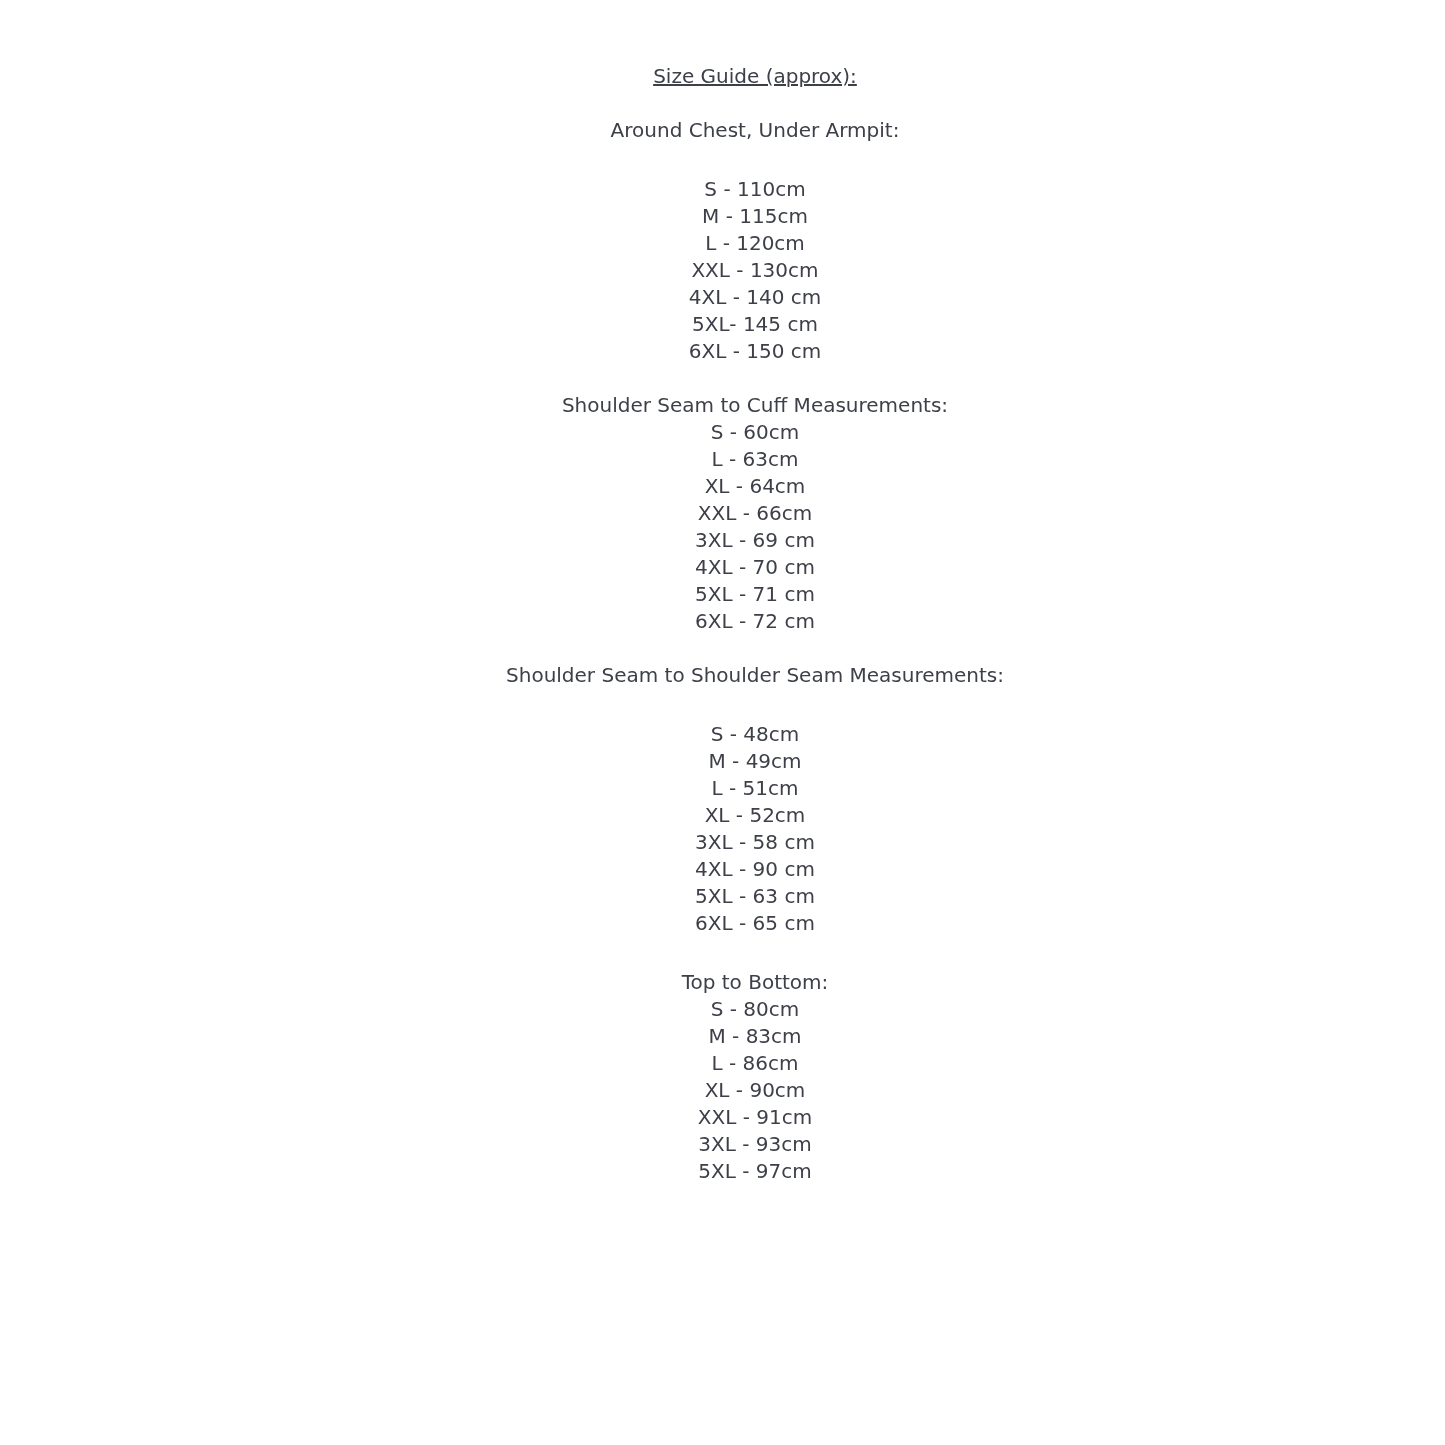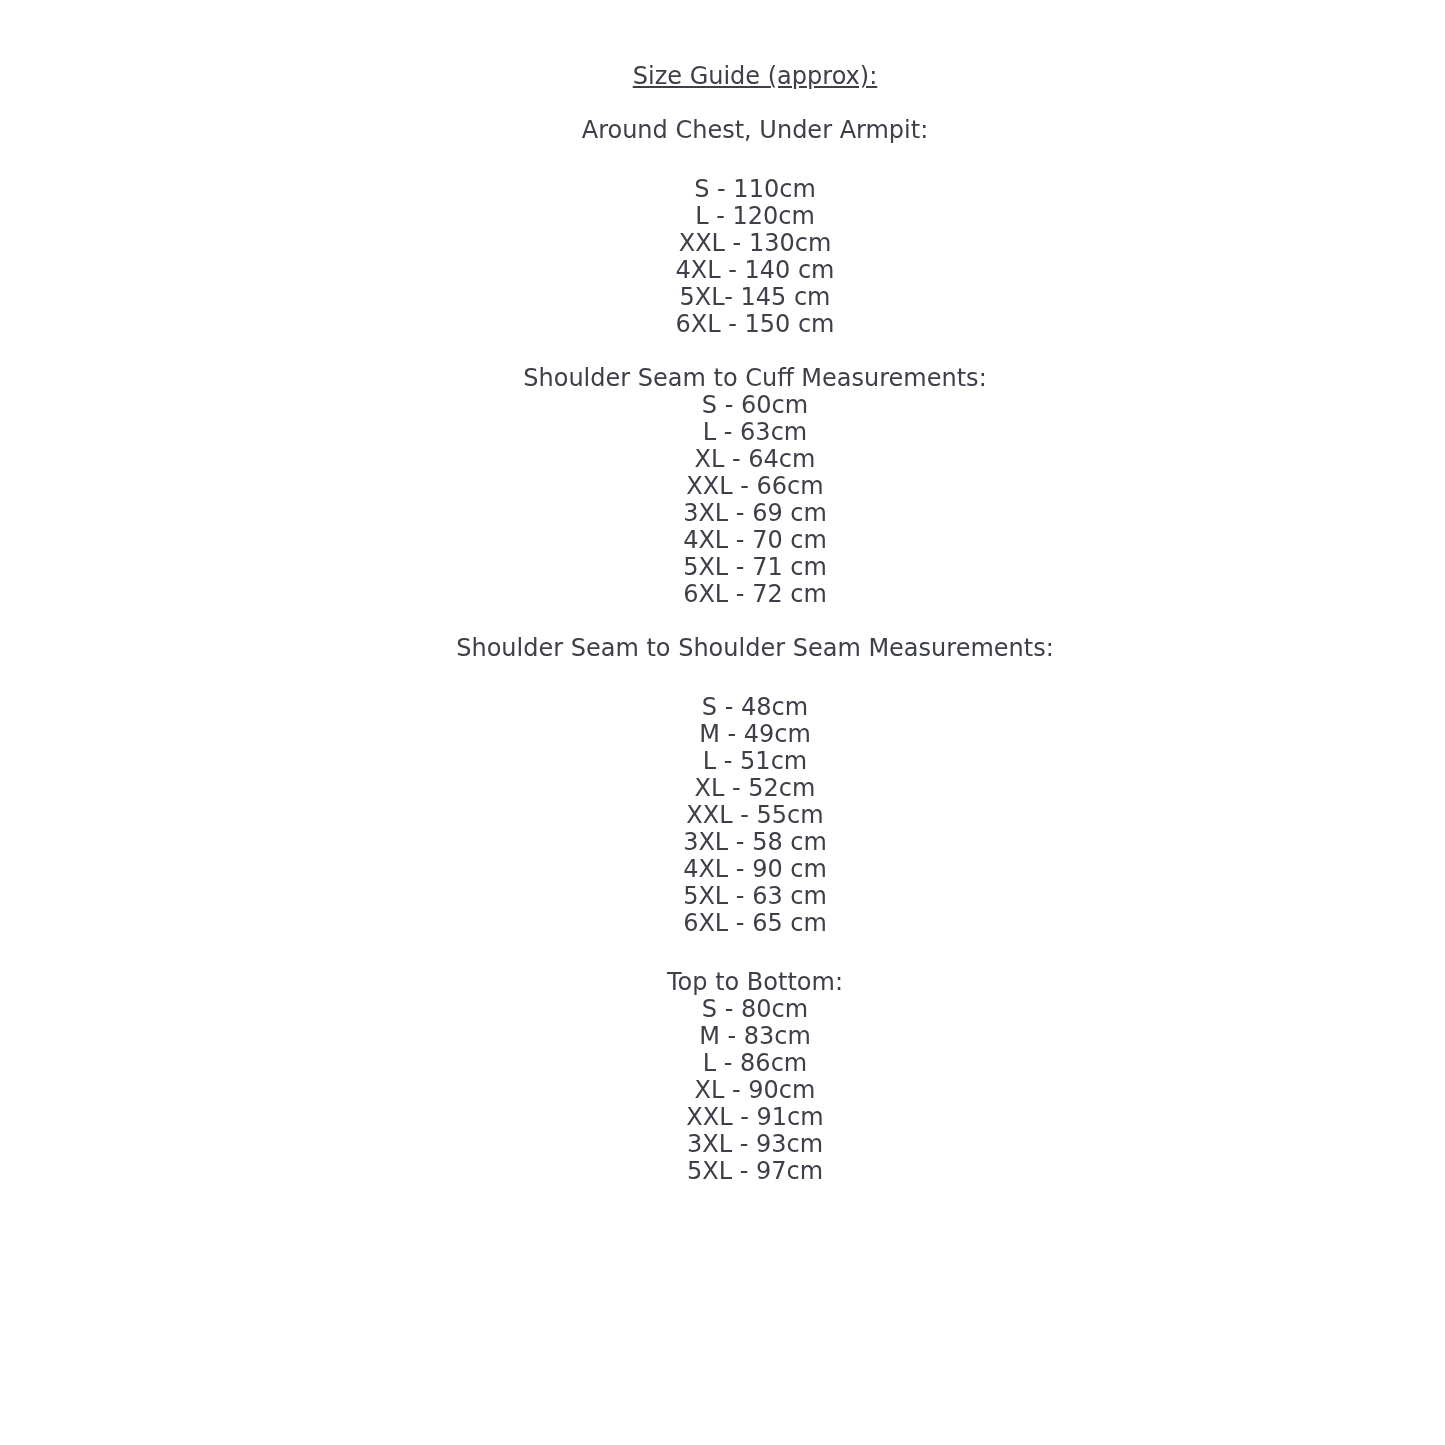--- a/index.html
+++ b/index.html
@@ -9,21 +9,21 @@
   }
   .page {
     width: 1445px;
     height: 1445px;
     background: #ffffff;
     overflow: hidden;
     box-sizing: border-box;
   }
   .doc {
     font-family: "DejaVu Sans", "Liberation Sans", sans-serif;
-    font-size: 24px;
+    font-size: 20px;
     line-height: 27px;
     color: #3e4049;
     text-align: center;
     padding-top: 63px;
     padding-left: 65px; 
     box-sizing: border-box;
   }
   .doc .block {
     margin: 27px 0;
   }
@@ -46,20 +46,21 @@
 
 <div class="page">
   <div class="doc">
 
     <p class="block title">Size Guide (approx):</p>
 
     <p class="block">Around Chest, Under Armpit:</p>
 
     <p class="block gap-lg">
       <span class="line">S - 110cm</span>
+      <span class="line">M - 115cm</span>
       <span class="line">L - 120cm</span>
       <span class="line">XXL - 130cm</span>
       <span class="line">4XL - 140 cm</span>
       <span class="line">5XL- 145 cm</span>
       <span class="line">6XL - 150 cm</span>
     </p>
 
     <p class="block">
       <span class="line">Shoulder Seam to Cuff Measurements:</span>
       <span class="line">S - 60cm</span>
@@ -72,21 +73,20 @@
       <span class="line">6XL - 72 cm</span>
     </p>
 
     <p class="block">Shoulder Seam to Shoulder Seam Measurements:</p>
 
     <p class="block gap-lg">
       <span class="line">S - 48cm</span>
       <span class="line">M - 49cm</span>
       <span class="line">L - 51cm</span>
       <span class="line">XL - 52cm</span>
-      <span class="line">XXL - 55cm</span>
       <span class="line">3XL - 58 cm</span>
       <span class="line">4XL - 90 cm</span>
       <span class="line">5XL - 63 cm</span>
       <span class="line">6XL - 65 cm</span>
     </p>
 
     <p class="block gap-lg">
       <span class="line">Top to Bottom:</span>
       <span class="line">S - 80cm</span>
       <span class="line">M - 83cm</span>

